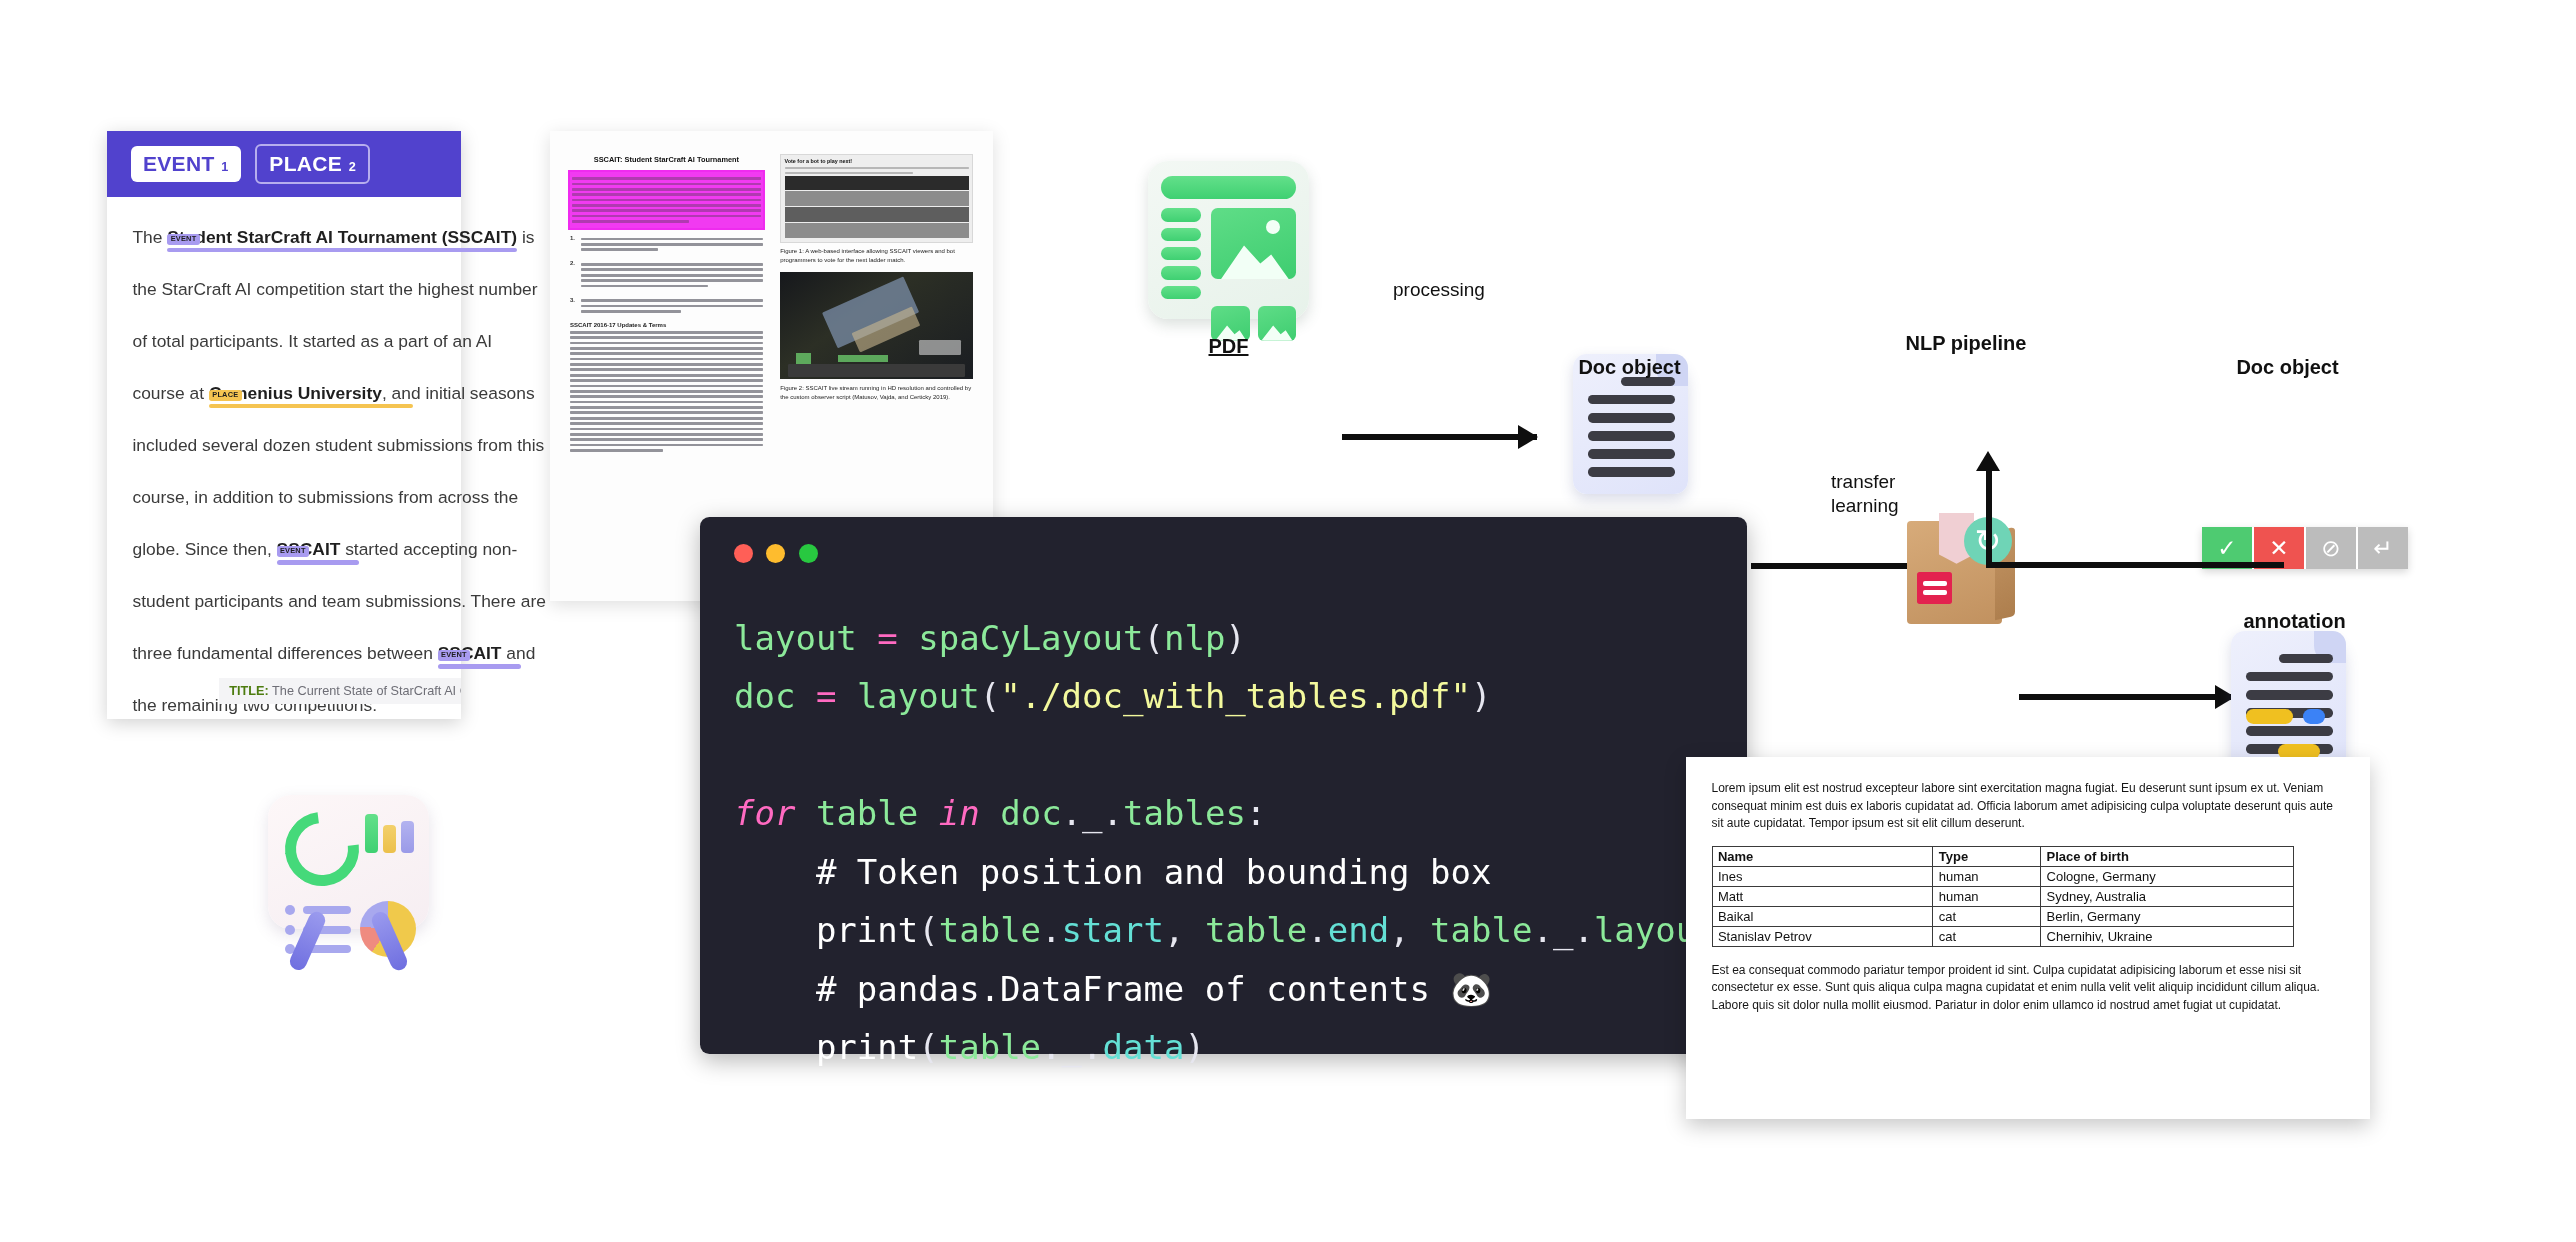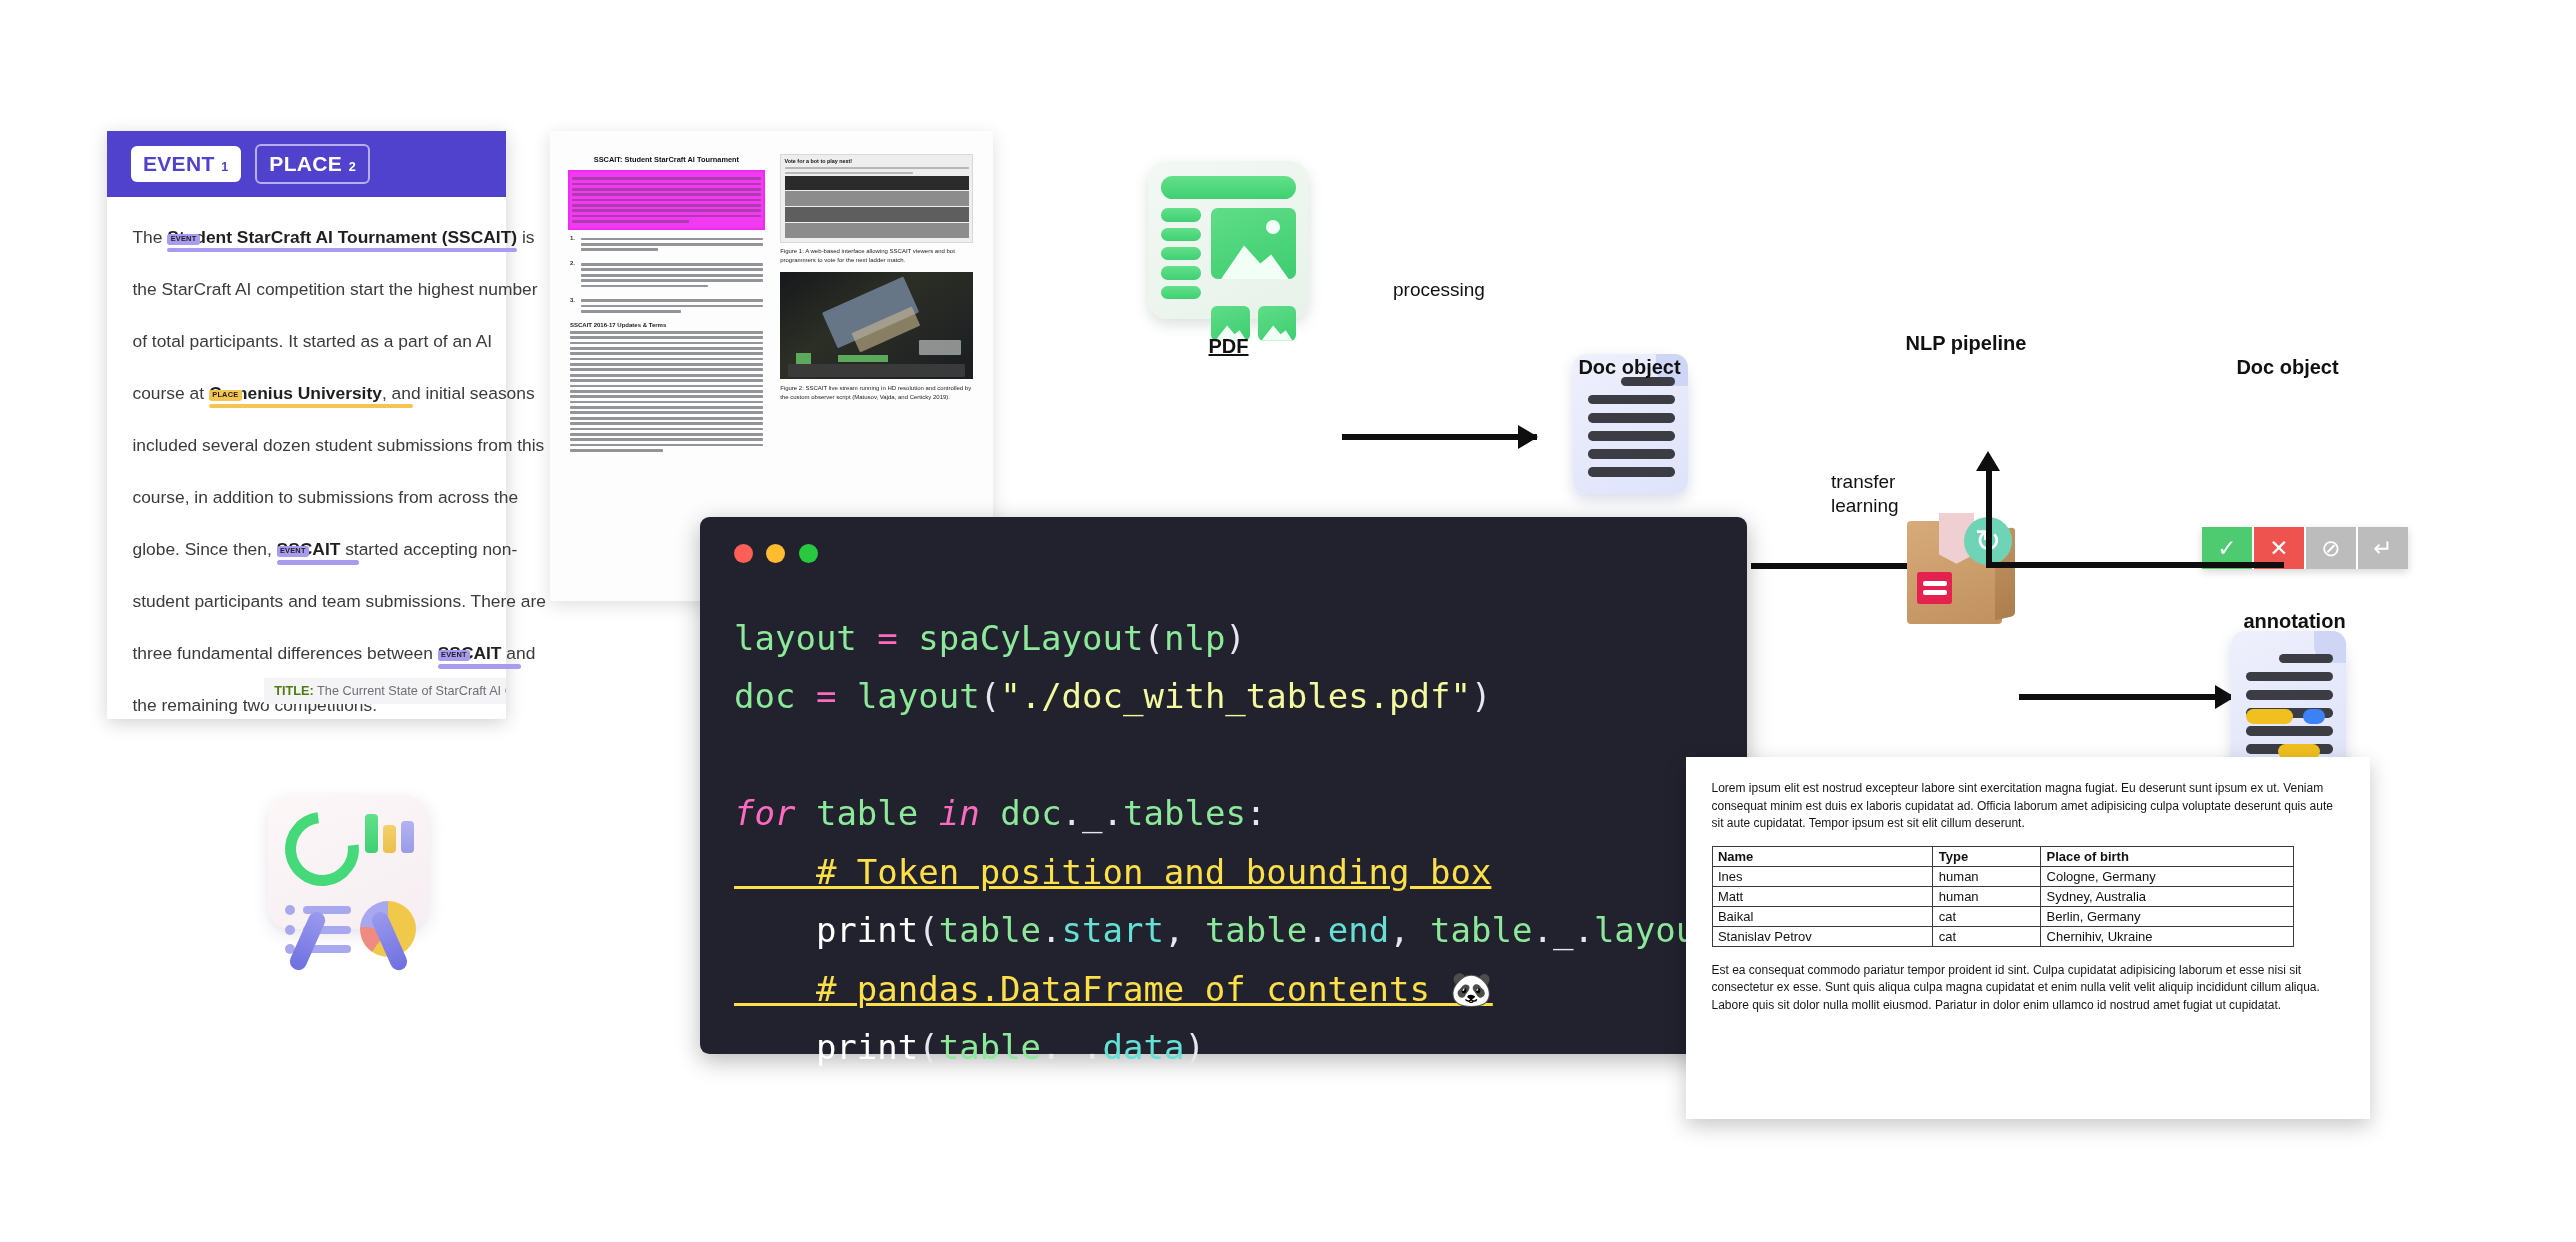--- a/index.html
+++ b/index.html
@@ -1,21 +1,21 @@
 <!DOCTYPE html>
 <html style="font-size:10.7px"><head>
 <meta charset="utf-8">
 <style>
   html,body{margin:0;padding:0;background:#ffffff;}
   body{width:2576px;height:1242px;position:relative;overflow:hidden;
        font-family:"Liberation Sans",sans-serif;}
   .abs{position:absolute;}
 
   
-  #ner-panel{left:107px;top:131px;width:399px;height:588px;background:#ffffff;
+  #ner-panel{left:107px;top:131px;width:354px;height:588px;background:#ffffff;
              box-shadow:0 4px 17.4px rgba(0,0,0,.18);}
   #ner-header{height:66px;background:#5142cd;display:flex;align-items:center;gap:14.8px;
               padding-left:24px;box-sizing:border-box;}
   .hdr-badge{display:inline-flex;align-items:baseline;gap:6.7px;border-radius:6px;
              padding:6px 12px;font-weight:bold;font-size:21px;letter-spacing:0.3px;}
   .hdr-badge .sub{font-size:12.7px;font-weight:bold;}
   .hdr-badge.filled{background:#ffffff;color:#5142cd;}
   .hdr-badge.outline{background:transparent;color:#ffffff;border:2px solid #b7aeee;}
   #ner-body{padding:29.5px 25.5px 0 25.5px;box-sizing:border-box;}
   .ner-line{font-size:17.4px;line-height:1.15;color:#3b3b3b;margin-bottom:32px;
@@ -131,21 +131,21 @@
   
   #code-win{left:700px;top:517px;width:1047px;height:537px;background:#22222e;
             border-radius:9.4px;box-shadow:0 6.7px 23px rgba(0,0,0,.28);
             padding:27px 34px;box-sizing:border-box;}
   .dots{display:flex;gap:13.4px;margin-bottom:46px;}
   .dot{width:19px;height:19px;border-radius:50%;}
   .dot.r{background:#ff5f57;} .dot.y{background:#febc2e;} .dot.g{background:#28c840;}
   pre#code{margin:0;font-family:"DejaVu Sans Mono","Liberation Mono",monospace;
            font-size:34px;line-height:1.72;color:#e6e6ef;white-space:pre;}
   .t-kw{color:#ff6ac1;font-style:italic;} .t-var{color:#8ce99a;}
-  .t-str{color:#f3f99d;} .t-cmt{color:#fde047;text-decoration:underline;} .t-attr{color:#64e0d5;}
+  .t-str{color:#f3f99d;} .t-cmt{color:#ffffff;} .t-attr{color:#64e0d5;}
   .t-pl{color:#ffffff;} .t-op{color:#ff6ac1;}
 
   
   #doc-card{left:1686px;top:757px;width:684px;height:362px;background:#ffffff;
             box-shadow:0 6.7px 20px rgba(0,0,0,.22);padding:23px 25.5px;box-sizing:border-box;
             font-family:"Liberation Sans",sans-serif;}
   #doc-card p{margin:0 0 13.4px 0;font-size:12px;line-height:1.46;color:#171717;}
   #doc-table{border-collapse:collapse;width:92%;margin:4px 0 14.8px 0;}
   #doc-table td,#doc-table th{border:0.7px solid #3a3a3a;padding:2px 5.4px;font-size:13px;
         text-align:left;color:#111;}

